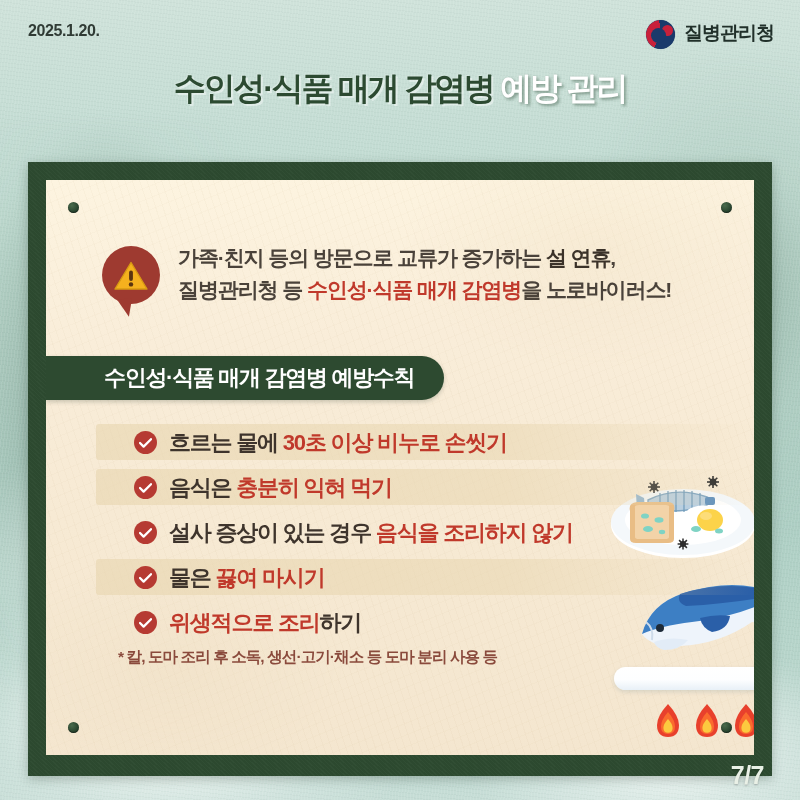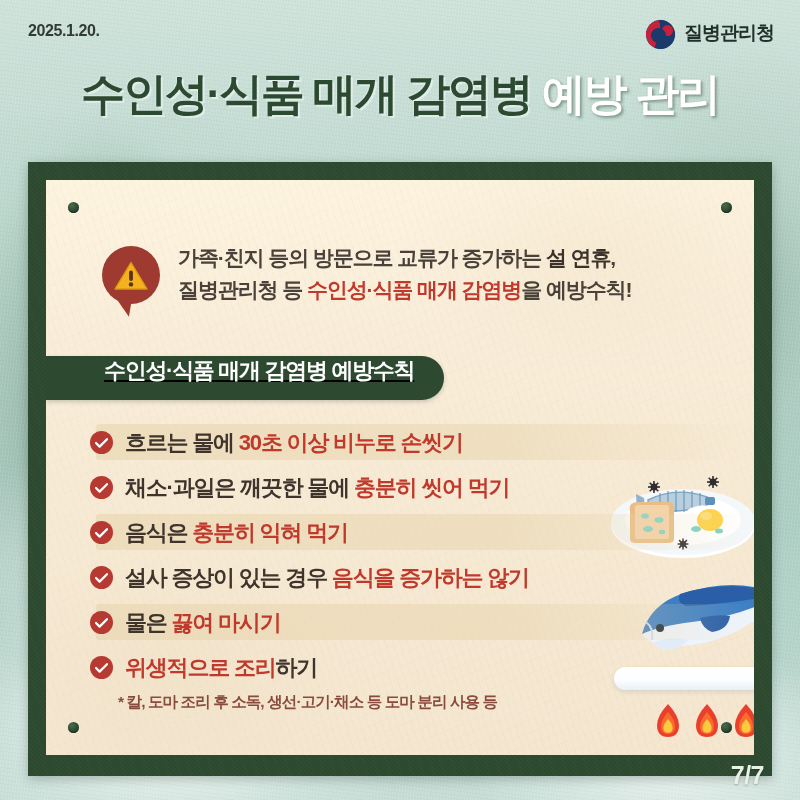--- a/index.html
+++ b/index.html
@@ -107,21 +107,21 @@
   }
   .logo-text {
     font-size: 19px; font-weight: 700; color: #21302a;
     letter-spacing: -1px;
   }
 
   
   .headline {
     position: absolute; left: 0; top: 72px; width: 800px;
     text-align: center;
-    font-size: 44px; font-weight: 900;
+    font-size: 32px; font-weight: 900;
     letter-spacing: -2.2px;
     white-space: nowrap;
     line-height: 1;
   }
   .headline .dark {
     color: #2c4a31;
     text-shadow:
       2px 2px 0 rgba(255,255,255,0.45),
       -1px -1px 0 rgba(255,255,255,0.25);
   }
@@ -208,38 +208,37 @@
   .notice-text .em-dark { color: #3b3229; font-weight: 900; }
   .notice-text .em-red  { color: #c0392b; font-weight: 900; }
 
   
   .sec-pill {
     position: absolute; left: 0; top: 176px;
     height: 44px;
     padding: 0 30px 0 58px;
     background: #2d4a30;
     border-radius: 0 26px 26px 0;
-    display: flex; align-items: flex-start;
+    display: flex; align-items: center;
     box-shadow: 0 2px 4px rgba(40,60,45,0.22);
-    text-decoration: underline;
   }
   .sec-pill span {
     color: #ffffff; font-size: 22px; font-weight: 900;
     letter-spacing: -1.3px; white-space: nowrap;
   }
 
   
   .list {
     position: absolute; left: 0; top: 240px; width: 708px;
   }
   .row {
     position: relative;
     height: 45px;
     display: flex; align-items: center;
-    padding-left: 44px;
+    padding-left: 88px;
   }
   .row.band::before {
     content: ""; position: absolute;
     left: 50px; top: 4px; right: 0; height: 36px;
     background: linear-gradient(90deg,
       rgba(232,214,176,0.62) 0%, rgba(232,214,176,0.55) 62%,
       rgba(232,214,176,0.0) 100%);
     border-radius: 3px;
   }
   .check {
@@ -332,21 +331,21 @@
           <path d="M17 1.5 L33 28 L1 28 Z" fill="#f5b11e" stroke="#d89a12" stroke-width="1.4" stroke-linejoin="round"></path>
           <rect x="15.1" y="9.5" width="3.8" height="10.5" rx="1.9" fill="#5a3410"></rect>
           <circle cx="17" cy="23.4" r="2.2" fill="#5a3410"></circle>
         </svg>
       </div>
       <div class="notice-text">
         <div>
           <span>가족·친지 등의 방문으로 교류가 증가하는 </span><span class="em-dark">설 연휴</span><span>,</span>
         </div>
         <div>
-          <span>질병관리청 등 </span><span class="em-red">수인성·식품 매개 감염병</span><span>을 예방수칙!</span>
+          <span>질병관리청 등 </span><span class="em-red">수인성·식품 매개 감염병</span><span>을 노로바이러스!</span>
         </div>
       </div>
     </div>
 
     <div class="sec-pill">
       <span>수인성·식품 매개 감염병 예방수칙</span>
     </div>
 
     <svg class="plate-ill" viewBox="0 0 155 95">
       <ellipse cx="77" cy="58" rx="72" ry="33" fill="#ffffff"></ellipse>
@@ -447,71 +446,61 @@
         <div class="check">
           <svg width="13" height="10" viewBox="0 0 13 10">
               <path d="M1 5 L4.6 8.6 L12 1.2" stroke="#ffffff" stroke-width="2.3" fill="none" stroke-linecap="round" stroke-linejoin="round"></path>
             </svg>
         </div>
         <div class="row-text">
           <span>흐르는 물에 </span><span class="hl">30초 이상 비누로 손씻기</span><span></span>
         </div>
       </div>
 
+
+      <div class="row band">
+        <div class="check">
+          <svg width="13" height="10" viewBox="0 0 13 10">
+              <path d="M1 5 L4.6 8.6 L12 1.2" stroke="#ffffff" stroke-width="2.3" fill="none" stroke-linecap="round" stroke-linejoin="round"></path>
+            </svg>
+        </div>
+        <div class="row-text">
+          <span>음식은 </span><span class="hl">충분히 익혀 먹기</span><span></span>
+        </div>
+      </div>
+
       <div class="row">
         <div class="check">
           <svg width="13" height="10" viewBox="0 0 13 10">
               <path d="M1 5 L4.6 8.6 L12 1.2" stroke="#ffffff" stroke-width="2.3" fill="none" stroke-linecap="round" stroke-linejoin="round"></path>
             </svg>
         </div>
         <div class="row-text">
-          <span>채소·과일은 깨끗한 물에 </span><span class="hl">충분히 씻어 먹기</span><span></span>
+          <span>설사 증상이 있는 경우 </span><span class="hl">음식을 조리하지 않기</span><span></span>
         </div>
       </div>
 
       <div class="row band">
         <div class="check">
           <svg width="13" height="10" viewBox="0 0 13 10">
               <path d="M1 5 L4.6 8.6 L12 1.2" stroke="#ffffff" stroke-width="2.3" fill="none" stroke-linecap="round" stroke-linejoin="round"></path>
             </svg>
         </div>
         <div class="row-text">
-          <span>음식은 </span><span class="hl">충분히 익혀 먹기</span><span></span>
+          <span>물은 </span><span class="hl">끓여 마시기</span><span></span>
         </div>
       </div>
 
       <div class="row">
         <div class="check">
           <svg width="13" height="10" viewBox="0 0 13 10">
               <path d="M1 5 L4.6 8.6 L12 1.2" stroke="#ffffff" stroke-width="2.3" fill="none" stroke-linecap="round" stroke-linejoin="round"></path>
             </svg>
         </div>
         <div class="row-text">
-          <span>설사 증상이 있는 경우 </span><span class="hl">음식을 증가하는 않기</span><span></span>
-        </div>
-      </div>
-
-      <div class="row band">
-        <div class="check">
-          <svg width="13" height="10" viewBox="0 0 13 10">
-              <path d="M1 5 L4.6 8.6 L12 1.2" stroke="#ffffff" stroke-width="2.3" fill="none" stroke-linecap="round" stroke-linejoin="round"></path>
-            </svg>
-        </div>
-        <div class="row-text">
-          <span>물은 </span><span class="hl">끓여 마시기</span><span></span>
-        </div>
-      </div>
-
-      <div class="row">
-        <div class="check">
-          <svg width="13" height="10" viewBox="0 0 13 10">
-              <path d="M1 5 L4.6 8.6 L12 1.2" stroke="#ffffff" stroke-width="2.3" fill="none" stroke-linecap="round" stroke-linejoin="round"></path>
-            </svg>
-        </div>
-        <div class="row-text">
           <span></span><span class="hl">위생적으로 조리</span><span>하기</span>
         </div>
       </div>
 
       <div class="note">* 칼, 도마 조리 후 소독, 생선·고기·채소 등 도마 분리 사용 등</div>
     </div>
   </div>
 
   <div class="pagenum">7/7</div>
 </div>

